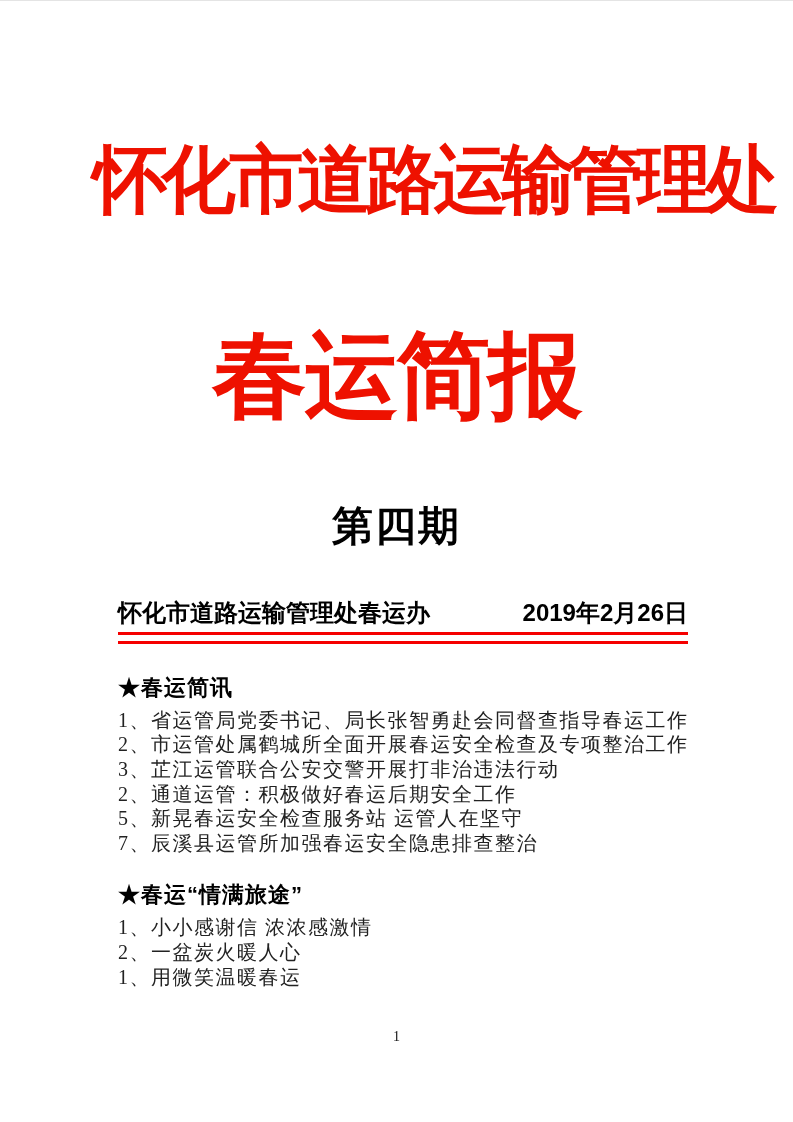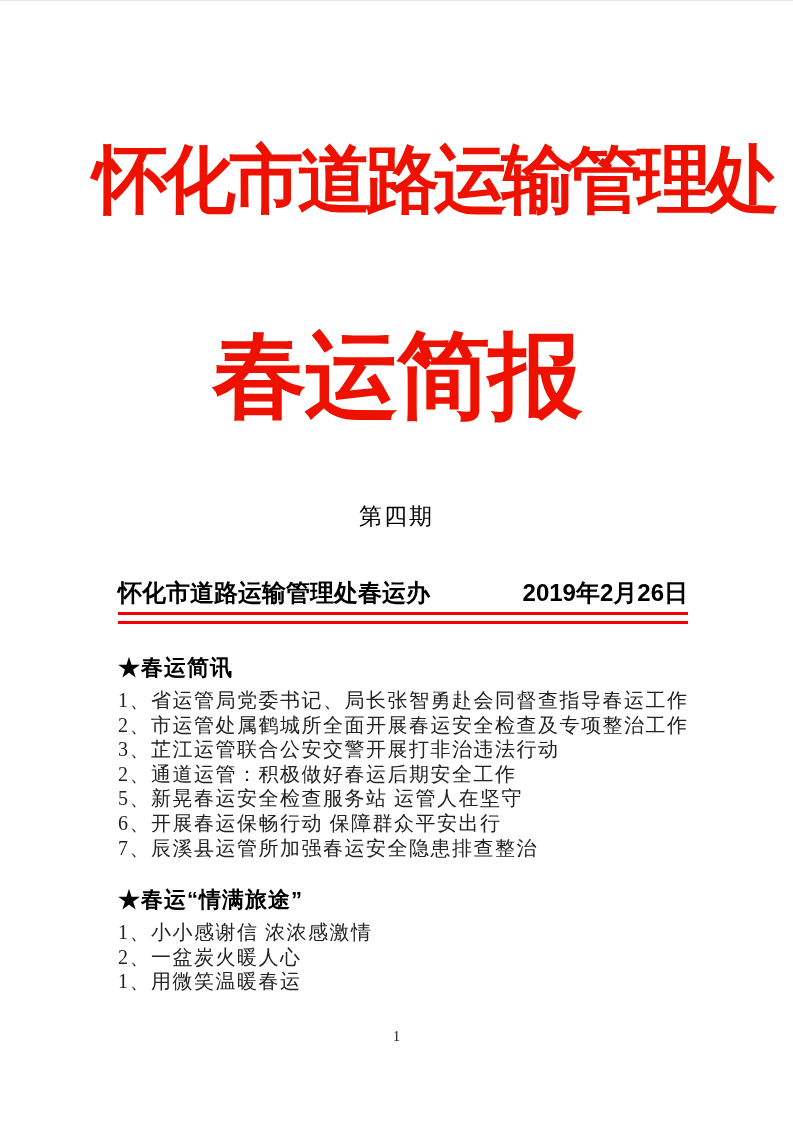--- a/index.html
+++ b/index.html
@@ -34,22 +34,22 @@
     font-weight: bold;
     font-size: 94px;
     line-height: 1;
     letter-spacing: -2px;
     color: #ee1100;
     white-space: nowrap;
   }
   .issue {
     margin-top: 82px;
     text-align: center;
-    font-weight: normal;
-    font-size: 23px;
+    font-weight: bold;
+    font-size: 41px;
     line-height: 1.1;
     letter-spacing: 2px;
     color: #000000;
   }
   .masthead {
     margin: 50px 105px 0 118px;
     display: flex;
     justify-content: space-between;
     align-items: flex-start;
     font-weight: bold;
@@ -112,21 +112,20 @@
   <div class="double-rule"></div>
 
   <div class="section section-1">
     <div class="section-heading">★春运简讯</div>
     <div class="section-items">
       <div class="item">1、省运管局党委书记、局长张智勇赴会同督查指导春运工作</div>
       <div class="item">2、市运管处属鹤城所全面开展春运安全检查及专项整治工作</div>
       <div class="item">3、芷江运管联合公安交警开展打非治违法行动</div>
       <div class="item">2、通道运管：积极做好春运后期安全工作</div>
       <div class="item">5、新晃春运安全检查服务站 运管人在坚守</div>
-      <div class="item">6、开展春运保畅行动 保障群众平安出行</div>
       <div class="item">7、辰溪县运管所加强春运安全隐患排查整治</div>
     </div>
   </div>
 
   <div class="section section-2">
     <div class="section-heading">★春运“情满旅途”</div>
     <div class="section-items">
       <div class="item">1、小小感谢信 浓浓感激情</div>
       <div class="item">2、一盆炭火暖人心</div>
       <div class="item">1、用微笑温暖春运</div>

